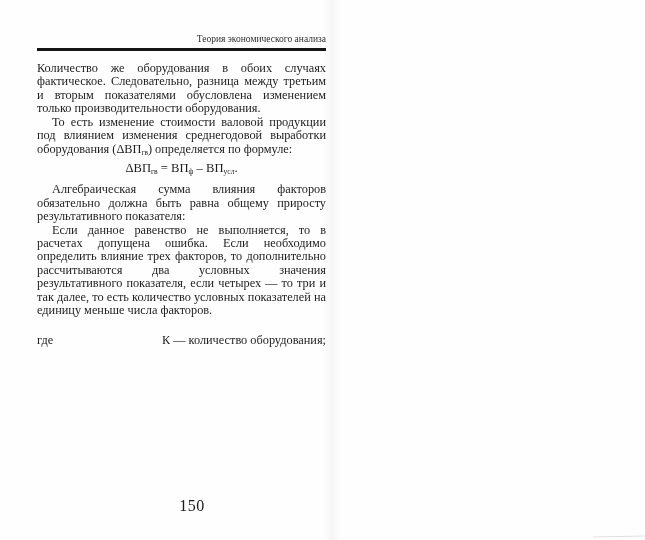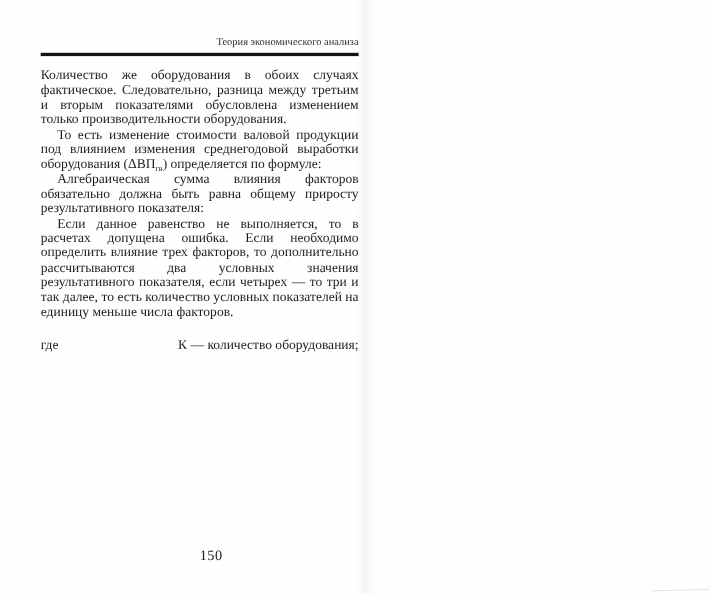--- a/index.html
+++ b/index.html
@@ -27,21 +27,21 @@
     text-align:center;text-indent:0 !important;
     margin:5px 0 7px 0;font-size:12.6px;line-height:15px;
   }
   sub{font-size:0.6em;vertical-align:-0.28em;line-height:0;}
 
   .where{display:flex;margin-top:16px;}
   .where-label{width:28px;flex:none;}
   .where-items{flex:1;}
   .where-items div{text-align:right;}
 
-  .page-number{position:absolute;width:70px;text-align:center;font-size:13px;letter-spacing:0.5px;color:#1a1a1a;}
+  .page-number{position:absolute;width:70px;text-align:center;font-size:16px;letter-spacing:0.5px;color:#1a1a1a;}
   #page-number-left{left:157px;top:497px;}
 
   #gutter-shadow{
     position:absolute;left:324px;top:0;width:16px;height:540px;
     background:linear-gradient(90deg,rgba(0,0,0,0) 0%,rgba(0,0,0,0.035) 50%,rgba(0,0,0,0) 100%);
   }
   #page-edge{
     position:absolute;right:0;bottom:3px;width:52px;height:1px;
     background:#e2e0de;transform:rotate(-1.2deg);
   }
@@ -51,20 +51,21 @@
 
 <div id="spread">
 
   <div class="page" id="left-page">
     <div class="col" id="left-col">
       <div class="running-head" id="left-head">Теория экономического анализа</div>
       <div class="head-rule" id="left-rule"></div>
       <div class="body-text">
         <p class="noindent">Количество же оборудования в обоих случаях фактическое. Следовательно, разница между третьим и вторым показателями обусловлена изменением только производительности оборудования.</p>
         <p>То есть изменение стоимости валовой продукции под влиянием изменения среднегодовой выработки оборудования (ΔВП<sub>гв</sub>) определяется по формуле:</p>
+        <div class="formula">ΔВП<sub>гв</sub> = ВП<sub>ф</sub> – ВП<sub>усл</sub>.</div>
         <p>Алгебраическая сумма влияния факторов обязательно должна быть равна общему приросту результативного показателя:</p>
         <p>Если данное равенство не выполняется, то в расчетах допущена ошибка. Если необходимо определить влияние трех факторов, то дополнительно рассчитываются два условных значения результативного показателя, если четырех — то три и так далее, то есть количество условных показателей на единицу меньше числа факторов.</p>
         <div class="where">
           <div class="where-label">где</div>
           <div class="where-items">
             <div>К — количество оборудования;</div>
           </div>
         </div>
       </div>
     </div>

